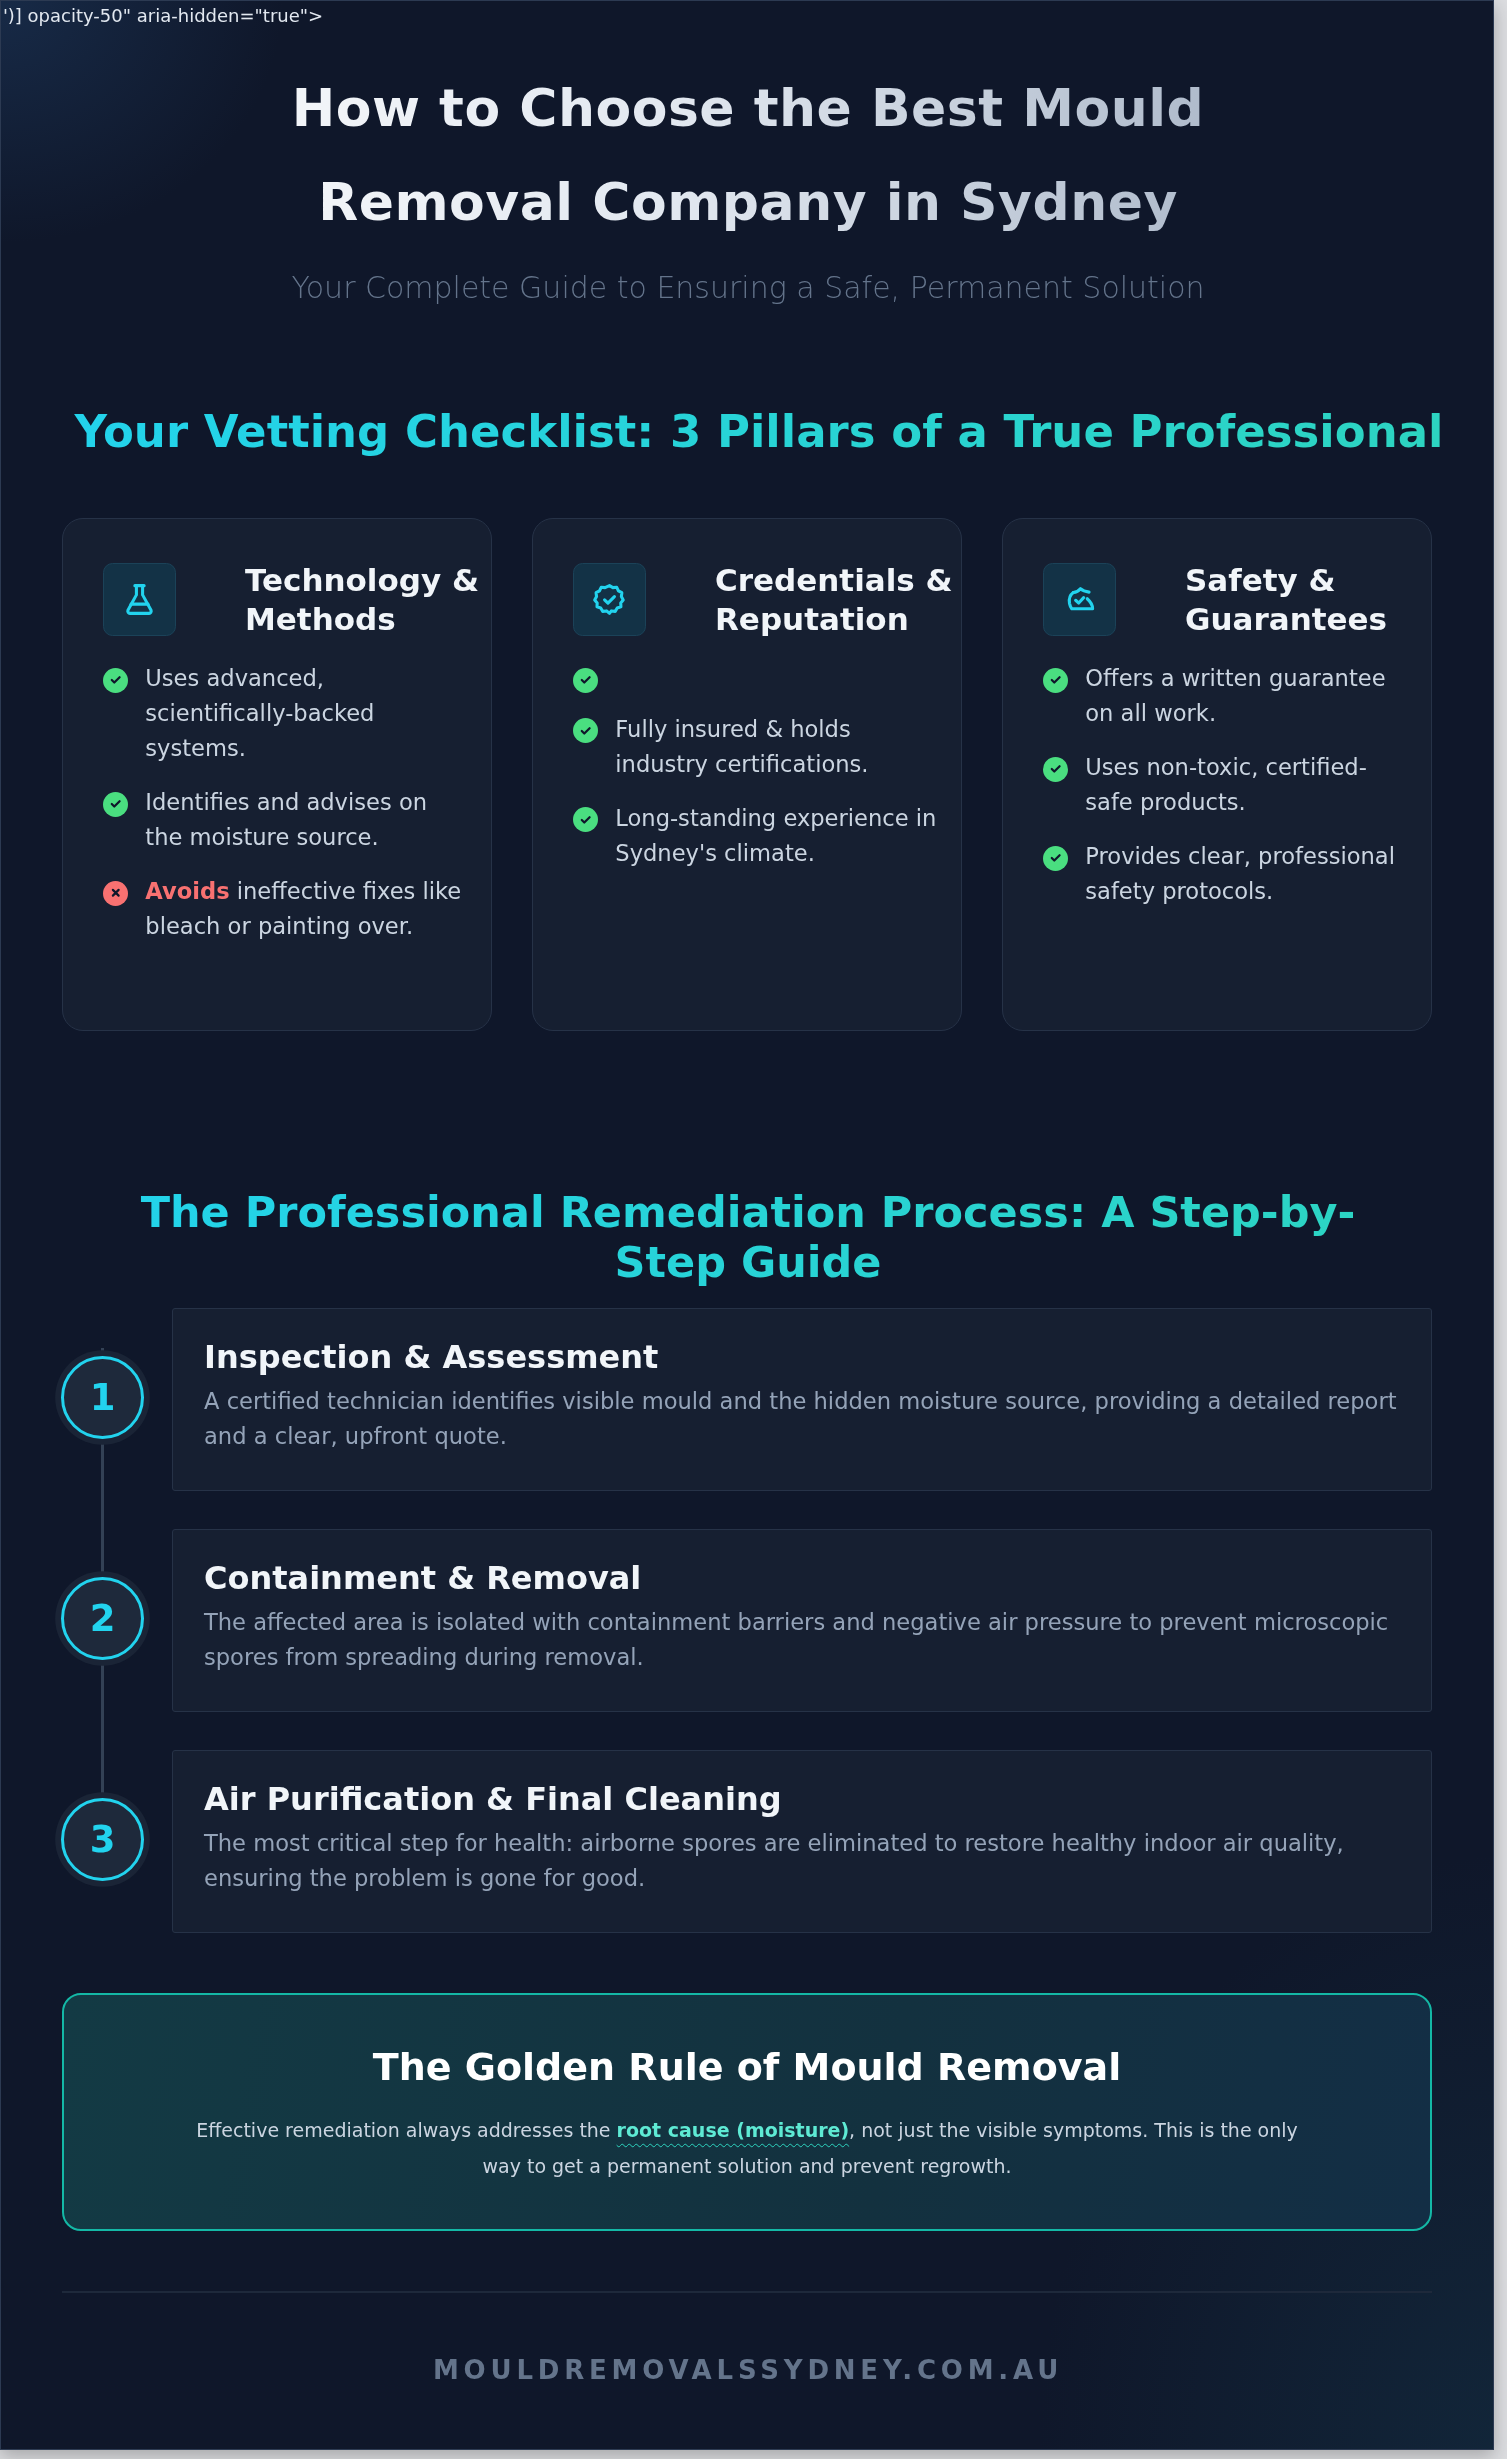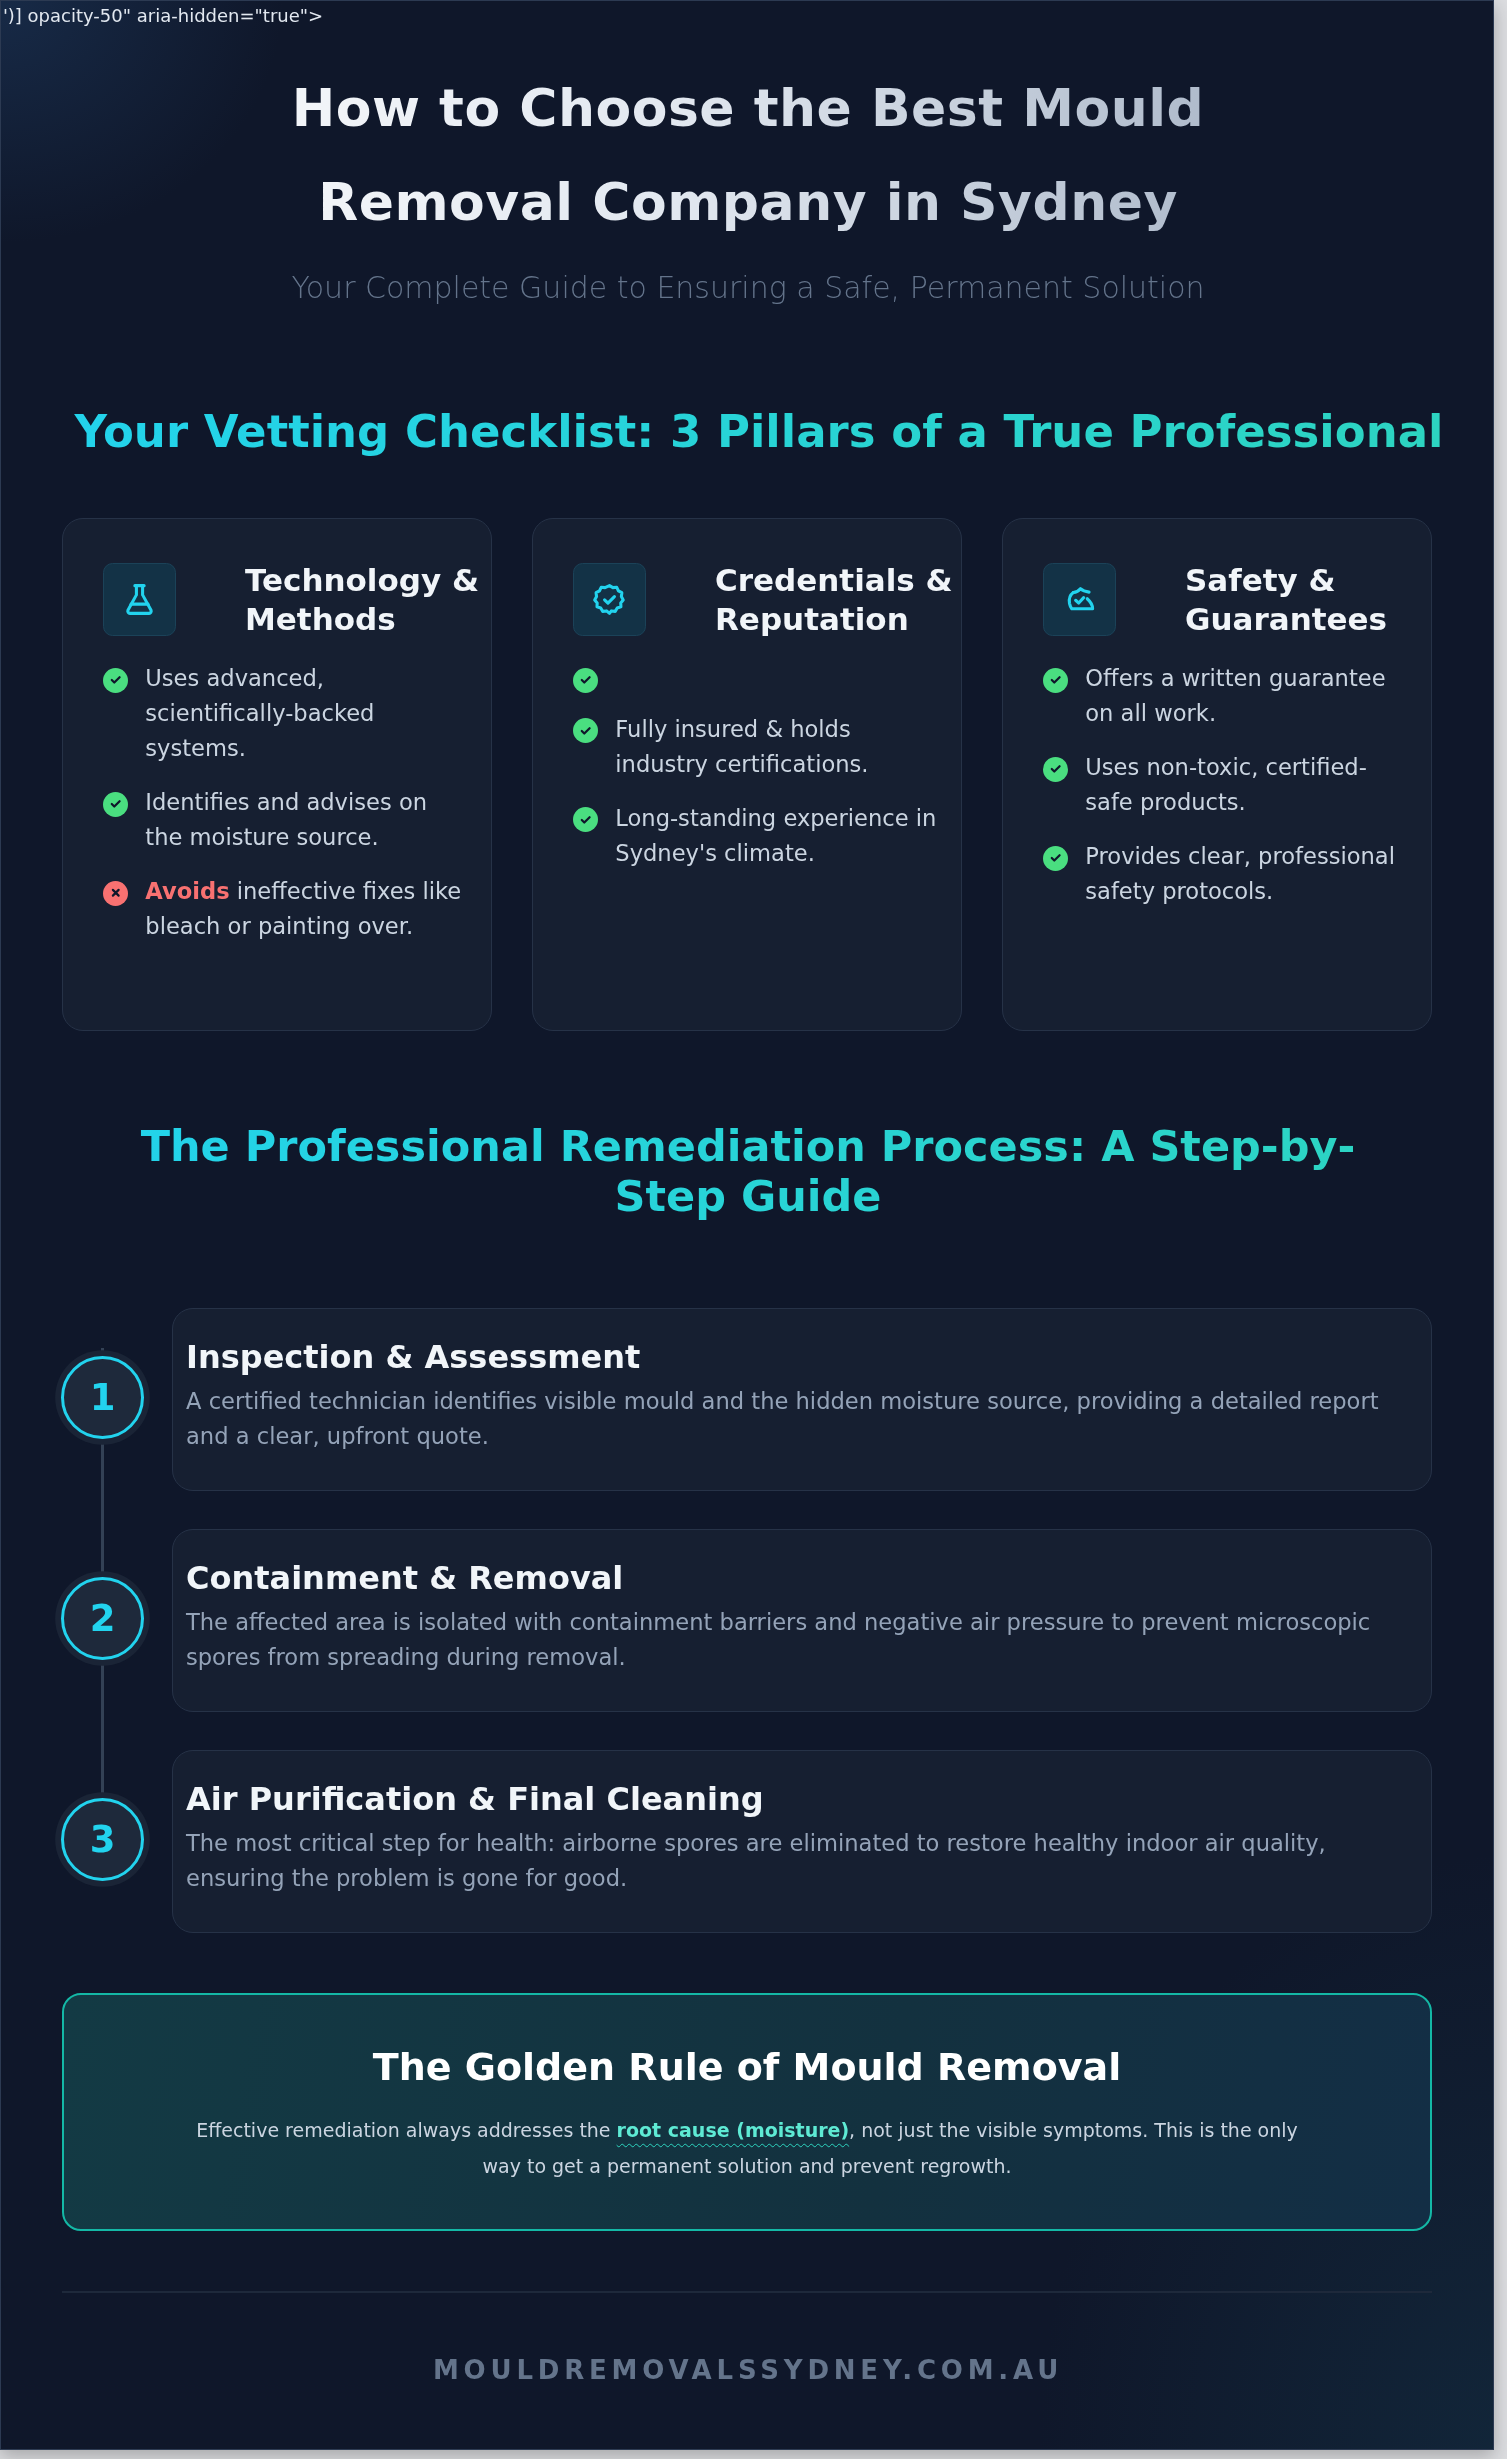--- a/index.html
+++ b/index.html
@@ -41,21 +41,21 @@
   }
   .section-h {
     position: absolute; left: 0; width: 1494px;
     text-align: center; font-weight: bold;
     background: linear-gradient(90deg, #22d3ee 0%, #2dd4bf 100%);
     -webkit-background-clip: text; background-clip: text;
     color: transparent;
     padding-left: 22px;
   }
   .sec1 { top: 402px; font-size: 45px; line-height: 58px; }
-  .sec2 { top: 1120px; font-size: 43px; line-height: 50px; padding: 0 106px; }
+  .sec2 { top: 1186px; font-size: 43px; line-height: 50px; padding: 0 106px; }
 
   .cards { position: absolute; top: 517px; left: 61px; width: 1370px; height: 513px; }
   .card {
     position: absolute; top: 0; width: 430px; height: 513px;
     background: #161f31; border: 1.9px solid #263247; border-radius: 21px;
   }
   .card-head { position: absolute; left: 40px; top: 44px; display: flex; gap: 48px; }
   .icon-box {
     width: 73px; height: 73px; border-radius: 9.6px;
     background: #133246; border: 1.9px solid #1b4258;
@@ -83,22 +83,22 @@
   }
   .step-num {
     position: absolute; left: 60px; width: 83px; height: 83px; border-radius: 50%;
     background: #1e293b; border: 3.8px solid #22d3ee;
     box-shadow: 0 0 0 5.8px #1a2436;
     display: flex; align-items: center; justify-content: center;
     font-size: 37px; font-weight: bold; color: #22d3ee;
   }
   .step-card {
     position: absolute; left: 171px; width: 1260px; height: 183px;
-    background: #161f31; border: 1.9px solid #263247; border-radius: 21px;
-    padding: 27px 13px;
+    background: #161f31; border: 1.9px solid #263247; border-radius: 3px;
+    padding: 27px 31px;
   }
   .step-title { font-size: 32px; font-weight: bold; color: #f1f5f9; line-height: 42px; }
   .step-desc { font-size: 22.6px; color: #94a3b8; line-height: 35px; margin-top: 5.8px; }
 
   .golden {
     position: absolute; left: 61px; top: 1992px; width: 1370px; height: 238px;
     border: 2.9px solid #14b8a6; border-radius: 19px;
     background: linear-gradient(100deg, #133a44 0%, #13313f 60%, #132e45 100%);
     text-align: center; padding-top: 48px;
   }

